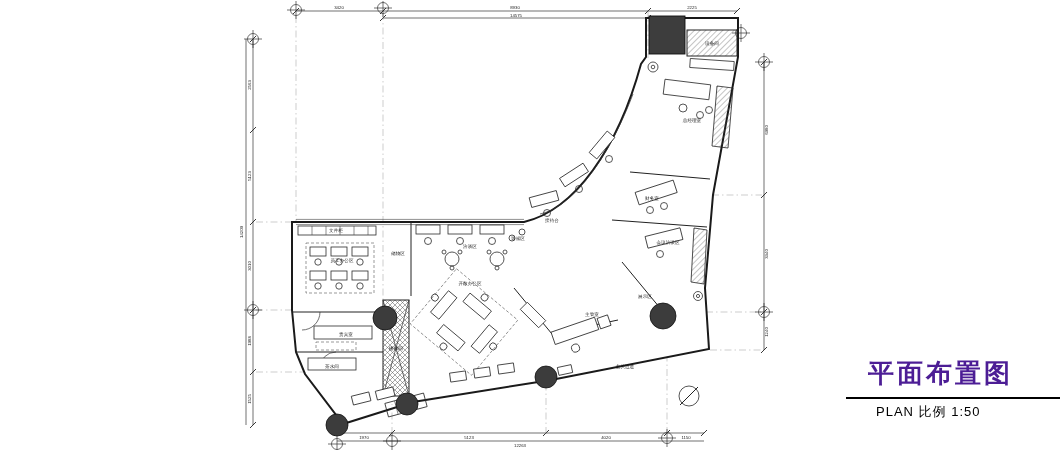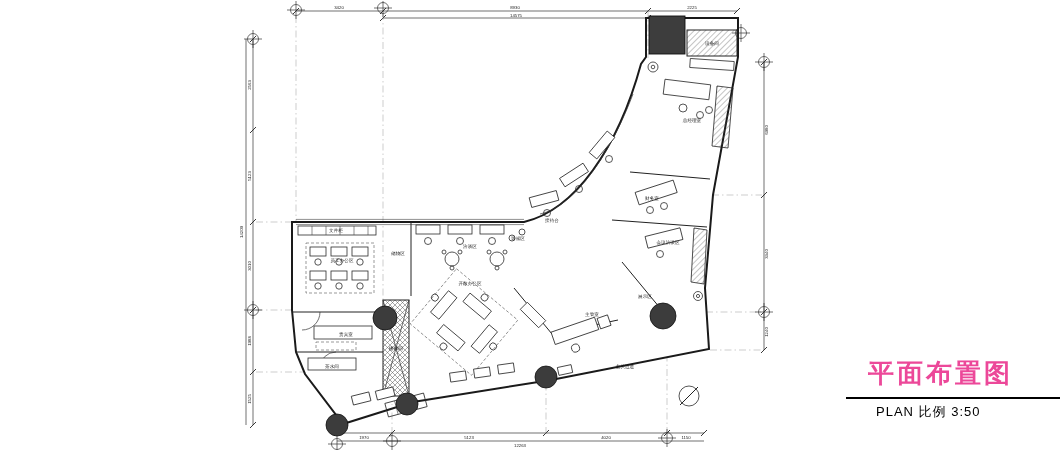--- a/index.html
+++ b/index.html
@@ -15,21 +15,21 @@
   .d  {stroke:#444;stroke-width:.6;fill:none}
   .tick{stroke:#222;stroke-width:.9}
   .ext{stroke:#8f8f8f;stroke-width:.45;stroke-dasharray:7 3 1.5 3;fill:none}
   .col{fill:#3c3c3c;stroke:#111;stroke-width:.8}
   .dash{stroke:#555;stroke-width:.6;stroke-dasharray:3 2;fill:none}
   .dark{fill:#3d3d3d;stroke:#111;stroke-width:.9}
   text.lbl{font-size:4.6px;fill:#1a1a1a;text-anchor:middle;font-family:"Liberation Sans",sans-serif}
   text.dim{font-size:4.3px;fill:#222;text-anchor:middle;font-family:"Liberation Sans",sans-serif}
   
   .titleblock{position:absolute;left:846px;top:356px;width:214px}
-  .tb-title{font-size:26px;font-weight:bold;letter-spacing:3px;color:#ec4899;margin-left:22px}
+  .tb-title{font-size:26px;font-weight:bold;letter-spacing:3px;color:#4c1d95;margin-left:22px}
   .tb-rule{border-top:2px solid #000;margin:6px 0 4px 0;width:100%}
   .tb-sub{font-size:13px;letter-spacing:1px;color:#000;margin-left:30px}
 </style>
 </head>
 <body>
 
 <svg class="canvas" viewBox="0 0 845 450" xmlns="http://www.w3.org/2000/svg">
   <defs>
     <pattern id="hatch" width="4" height="4" patternUnits="userSpaceOnUse" patternTransform="rotate(45)">
       <line x1="0" y1="0" x2="0" y2="4" stroke="#555" stroke-width="0.7"></line>
@@ -326,14 +326,14 @@
       <text x="469" y="438.5" class="dim">5123</text>
       <text x="606" y="438.5" class="dim">4020</text>
       <text x="686" y="438.5" class="dim">1150</text>
       <text x="520" y="446.5" class="dim">12263</text>
     </g>
 </svg>
 
 <div class="titleblock">
   <div class="tb-title">平面布置图</div>
   <div class="tb-rule"></div>
-  <div class="tb-sub">PLAN 比例  3:50</div>
+  <div class="tb-sub">PLAN 比例  1:50</div>
 </div>
 
 </body></html>

